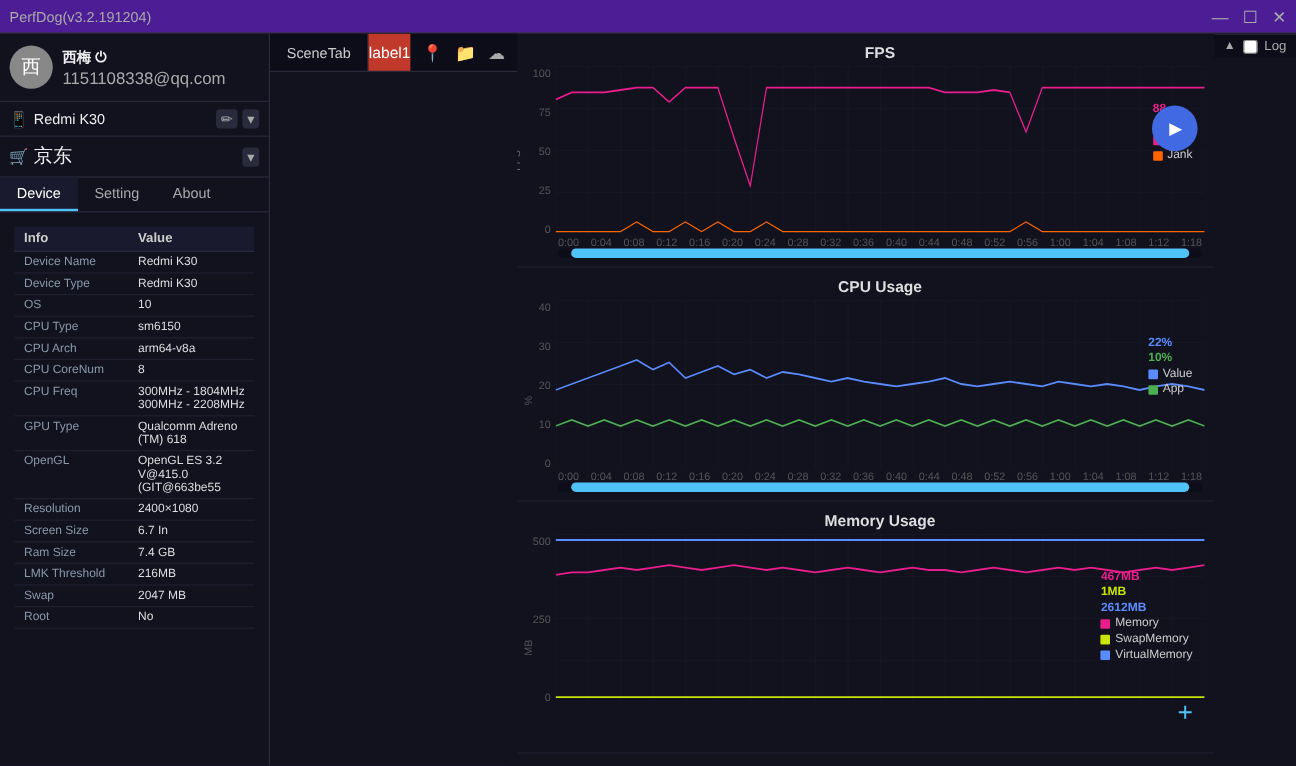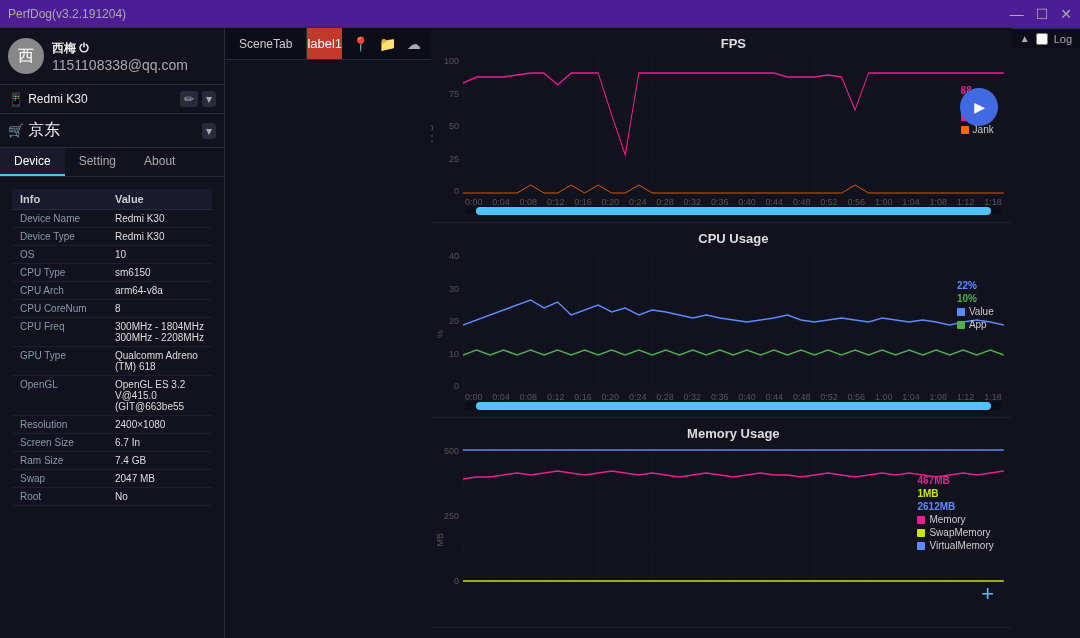--- a/index.html
+++ b/index.html
@@ -378,20 +378,24 @@
           <span class="col1">Resolution</span>
           <span class="col2">2400×1080</span>
         </div>
         <div class="info-row">
           <span class="col1">Screen Size</span>
           <span class="col2">6.7 In</span>
         </div>
         <div class="info-row">
           <span class="col1">Ram Size</span>
           <span class="col2">7.4 GB</span>
+        </div>
+        <div class="info-row">
+          <span class="col1">LMK Threshold</span>
+          <span class="col2">216MB</span>
         </div>
         <div class="info-row">
           <span class="col1">Swap</span>
           <span class="col2">2047 MB</span>
         </div>
         <div class="info-row">
           <span class="col1">Root</span>
           <span class="col2">No</span>
         </div>
       </div>

